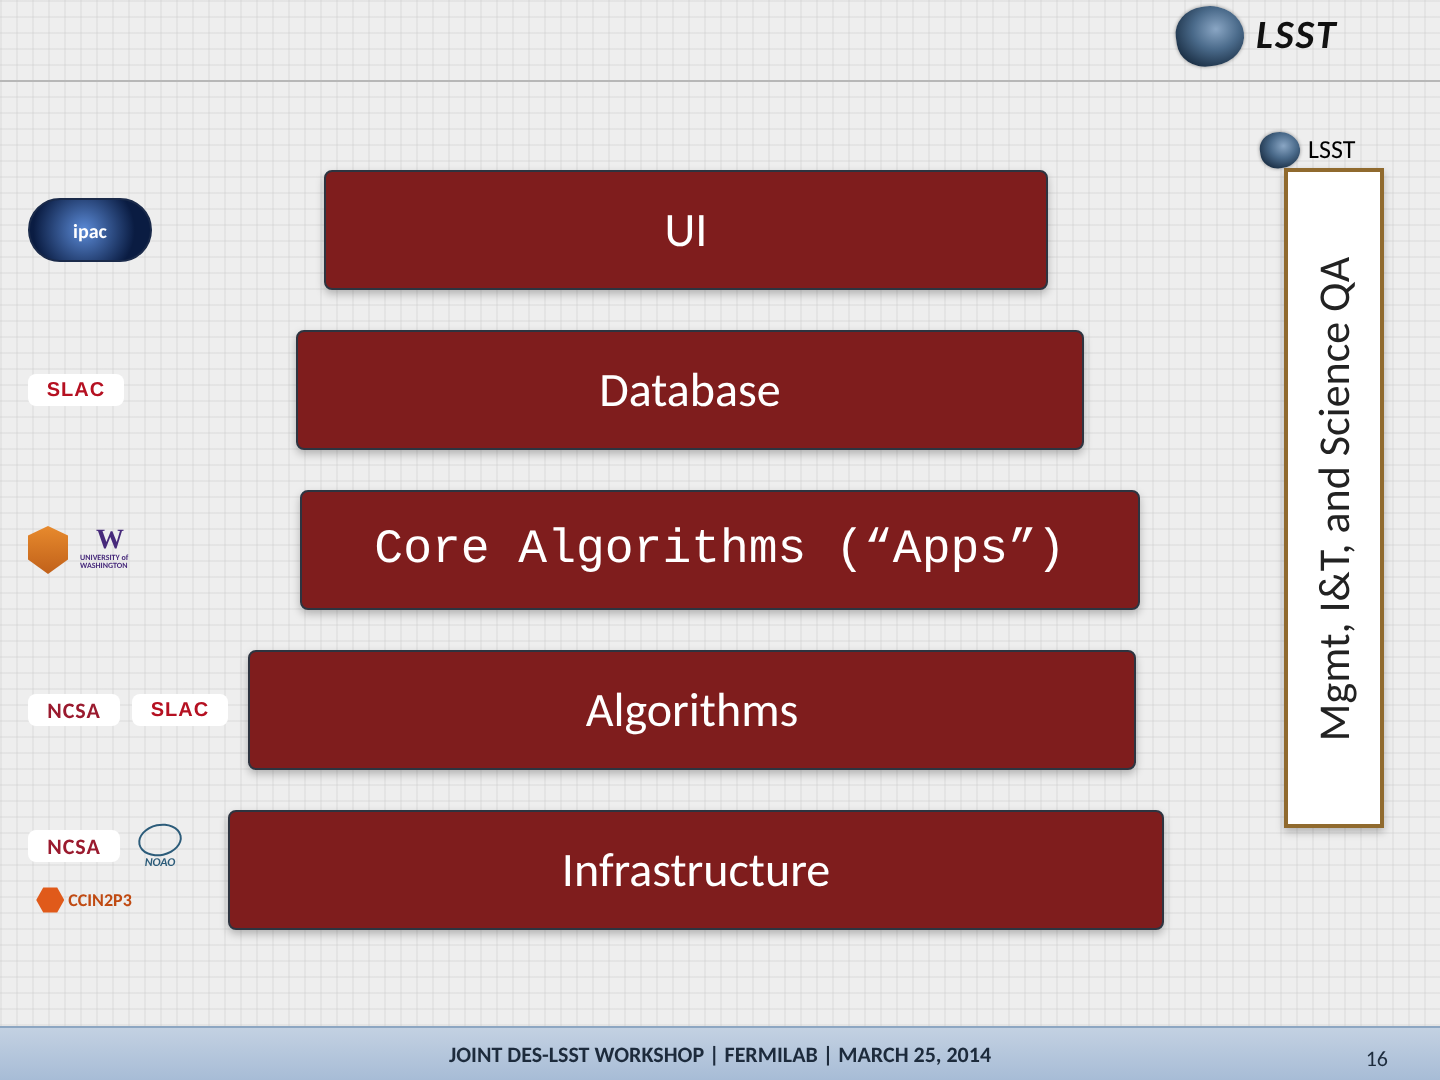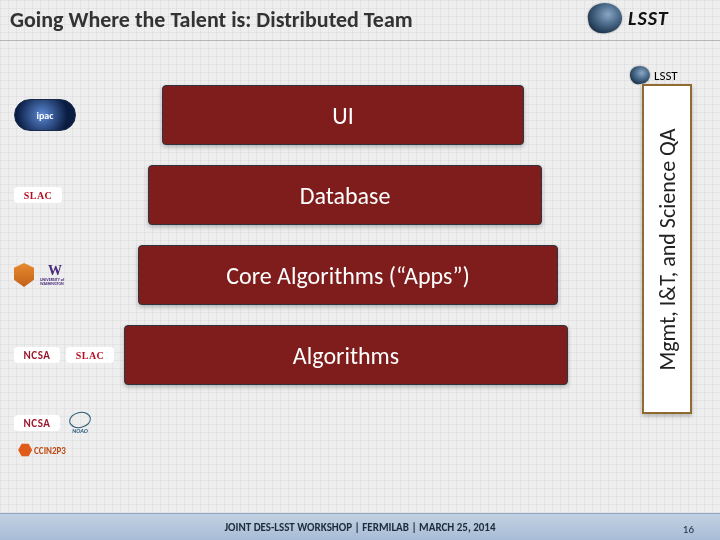--- a/index.html
+++ b/index.html
@@ -112,21 +112,21 @@
     align-items: center;
     justify-content: center;
     box-shadow: 0 2px 4px rgba(0,0,0,.25);
   }
 
   .row1 { top: 0; }
   .row1 .box { margin-left: 28px; width: 360px; height: 58px; }
   .row2 { top: 80px; }
   .row2 .box { margin-left: 14px; width: 392px; height: 58px; }
   .row3 { top: 160px; }
-  .row3 .box { margin-left: 4px; width: 418px; height: 58px; }
+  .row3 .box { margin-left: 16px; width: 418px; height: 58px; font-family: Liberation Mono, monospace; }
   .row4 { top: 240px; }
   .row4 .box { margin-left: -10px; width: 442px; height: 58px; }
   .row5 { top: 320px; }
   .row5 .box { margin-left: -20px; width: 466px; height: 58px; }
 
   
   .sidebar {
     position: absolute;
     top: 84px;
     right: 28px;
@@ -167,39 +167,38 @@
     right: 26px;
     bottom: 4px;
     font-size: 11px;
     color: #1d2b3c;
     z-index: 3;
   }
 
   
   .olog { display:inline-flex; align-items:center; justify-content:center; font-size:10px; font-weight:600; border-radius:4px; }
   .ipac { width:60px; height:30px; background: radial-gradient(circle at 45% 50%, #5b8ad6, #0a1c42 70%); color:#fff; border-radius:16px; border:1px solid #1a2a4a;}
-  .slac { width:48px; height:16px; background:#fff; color:#b51021; font-family: Liberation Serif, serif; font-weight:800; letter-spacing:0.5px;}
+  .slac { width:48px; height:16px; background:#fff; color:#b51021; font-family: Liberation Sans, sans-serif; font-weight:800; letter-spacing:0.5px;}
   .shield { width:20px; height:24px; background:linear-gradient(#e78a2d,#c1611a); clip-path: polygon(50% 0,100% 20%,100% 70%,50% 100%,0 70%,0 20%);}
   .uw { width:30px; height:24px; display:flex; flex-direction:column; align-items:center;}
   .uw .w { font-family: Georgia, serif; font-weight:700; color:#472a7b; font-size:14px; line-height:1;}
   .uw .t { font-size:4px; color:#472a7b; line-height:1;}
   .ncsa { width:46px; height:16px; background:#fff; color:#9a1a2e; font-weight:800; font-size:11px; letter-spacing:0.5px;}
   .noao { width:28px; height:26px; display:flex; flex-direction:column; align-items:center; color:#2c5c7a;font-style:italic;}
   .noao .ring { width:20px; height:14px; border:1.5px solid #2c5c7a; border-radius:50%; transform:rotate(-12deg);}
   .noao .t { font-size:6px; line-height:1;}
   .ccin { width:56px; height:20px; display:flex; align-items:center; gap:2px; color:#c04a12; font-weight:700; font-size:9px;}
   .ccin .hex { width:14px;height:14px;background:#e05a1a; clip-path: polygon(25% 5%,75% 5%,100% 50%,75% 95%,25% 95%,0 50%);}
 </style>
 </head>
 <body>
 <div class="bg-grid"></div>
 
 <div class="slide">
 
-  <div class="title">Going Where the Talent is: Distributed Team</div>
   <div class="title-rule"></div>
 
   <div class="logo-lsst">
     <div class="lsst-swirl"></div>
     <span class="word">LSST</span>
   </div>
   <div class="logo-lsst-small">
     <div class="lsst-swirl"></div>
     <span class="word">LSST</span>
   </div>
@@ -244,20 +243,21 @@
         <span class="olog ncsa">NCSA</span>
         <span class="olog noao">
           <span class="ring"></span>
           <span class="t">NOAO</span>
         </span>
         <span class="olog ccin">
           <span class="hex"></span>
           <span>CCIN2P3</span>
         </span>
       </div>
+      <div class="box">Infrastructure</div>
     </div>
 
   </div>
 
   <div class="sidebar">
     <span class="vtext">Mgmt, I&amp;T, and Science QA</span>
   </div>
 
   <div class="footer">JOINT DES-LSST WORKSHOP | FERMILAB | MARCH 25, 2014</div>
   <div class="pagenum">16</div>

